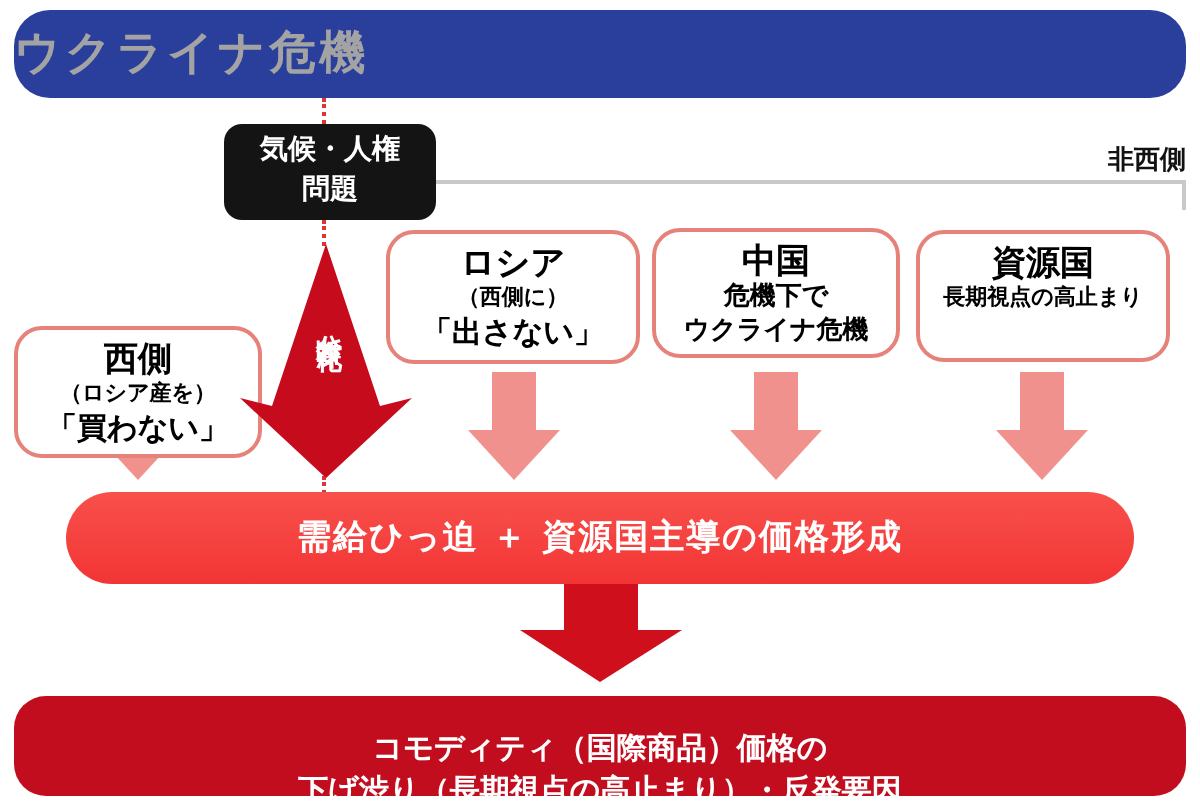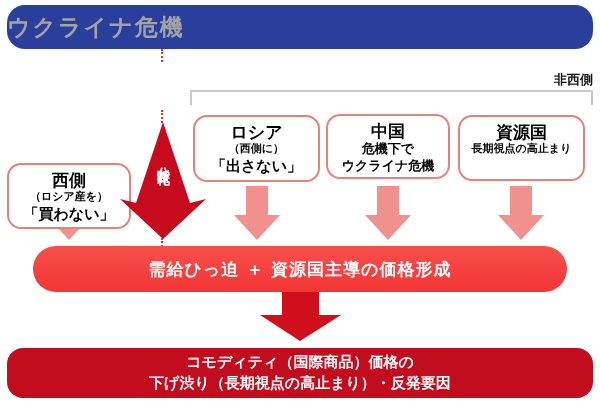--- a/index.html
+++ b/index.html
@@ -59,33 +59,37 @@
 
   
   .banner-mid { position:absolute; left:33px; top:246px; width:534px; height:46px;
     border-radius:23px; background:linear-gradient(#f8504b,#f23535); color:#fff;
     font-weight:bold; font-size:17px; text-align:center; line-height:46px;
     letter-spacing:1px; z-index:3; }
 
   
   .banner-bottom { position:absolute; left:7px; top:348px; width:586px; height:50px;
     border-radius:16px; background:#c20d1e; color:#fff; font-weight:bold; font-size:15px;
-    text-align:center; line-height:21px; padding-top:4px; z-index:3; }
+    text-align:center; line-height:21px; padding-top:16px; z-index:3; }
 </style>
 </head>
 <body>
 
 <div class="canvas">
 
   <div class="banner-top">ウクライナ危機</div>
 
   <div class="dotseg s1"></div>
   <div class="dotseg s2"></div>
   <div class="dotseg s3"></div>
 
+  <div class="black-box">
+    <div>気候・人権</div>
+    <div>問題</div>
+  </div>
 
   <div class="nonwest-label">非西側</div>
   <div class="bracket"></div>
 
   <div class="actor-box b1">
     <div class="actor-title">西側</div>
     <div class="actor-sub sub1">（ロシア産を）</div>
     <div class="actor-sub sub2">「買わない」</div>
   </div>
 

